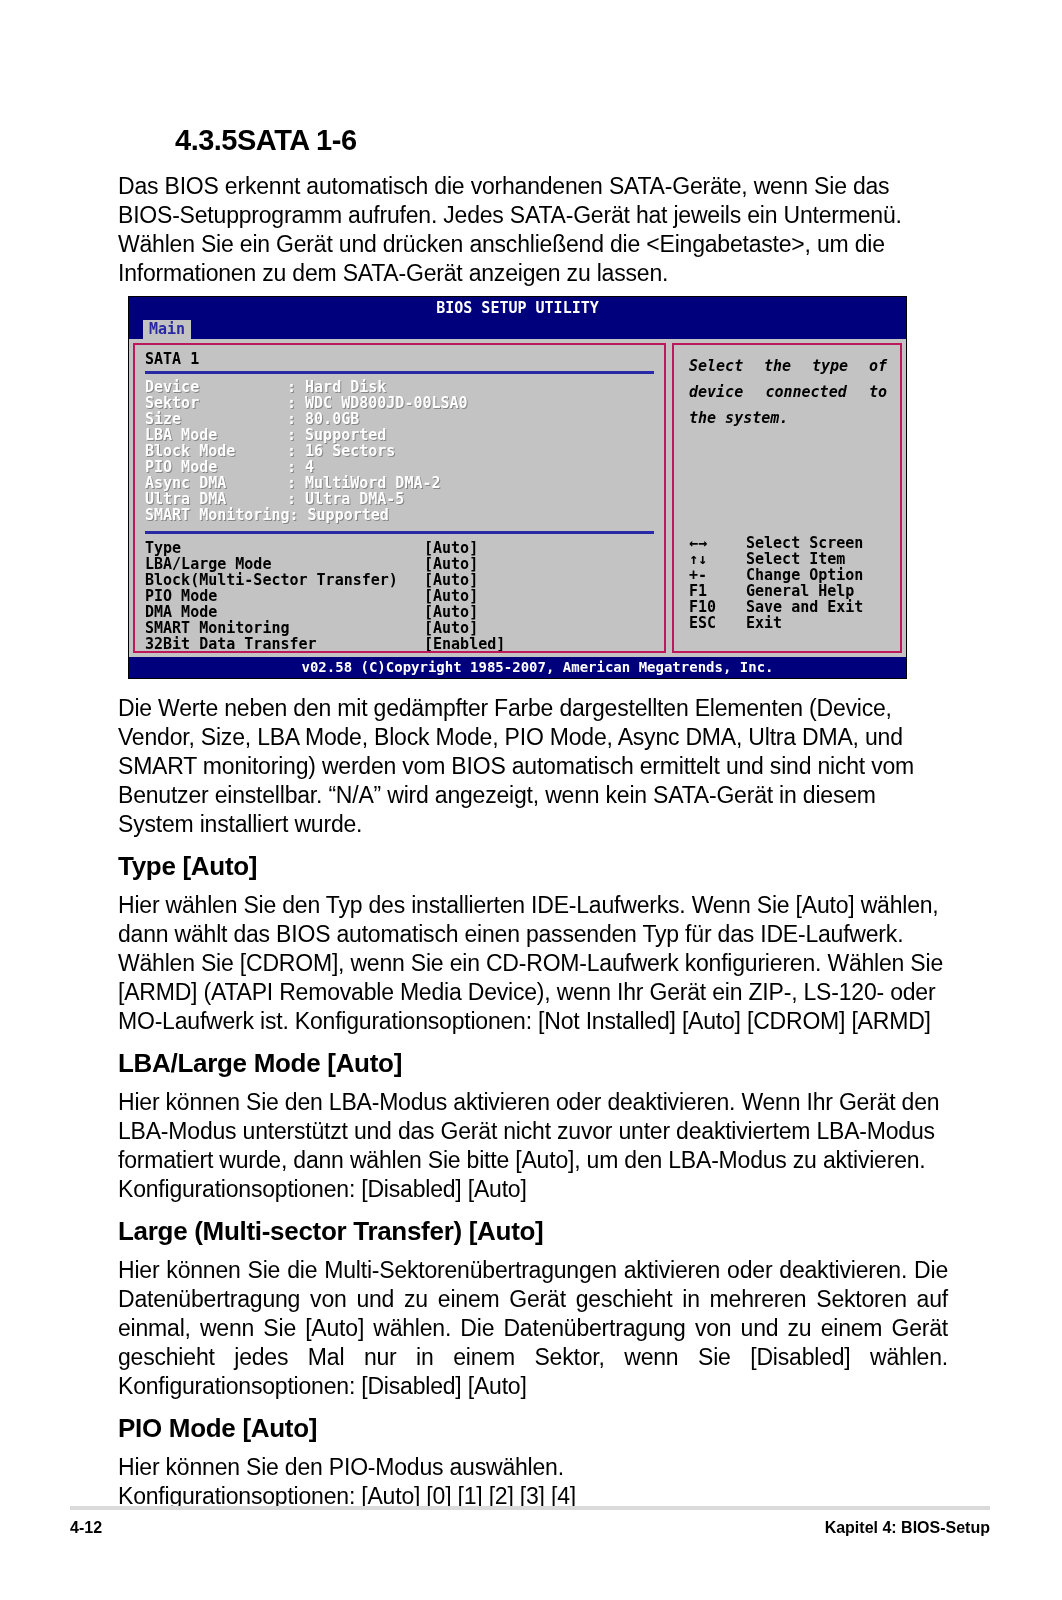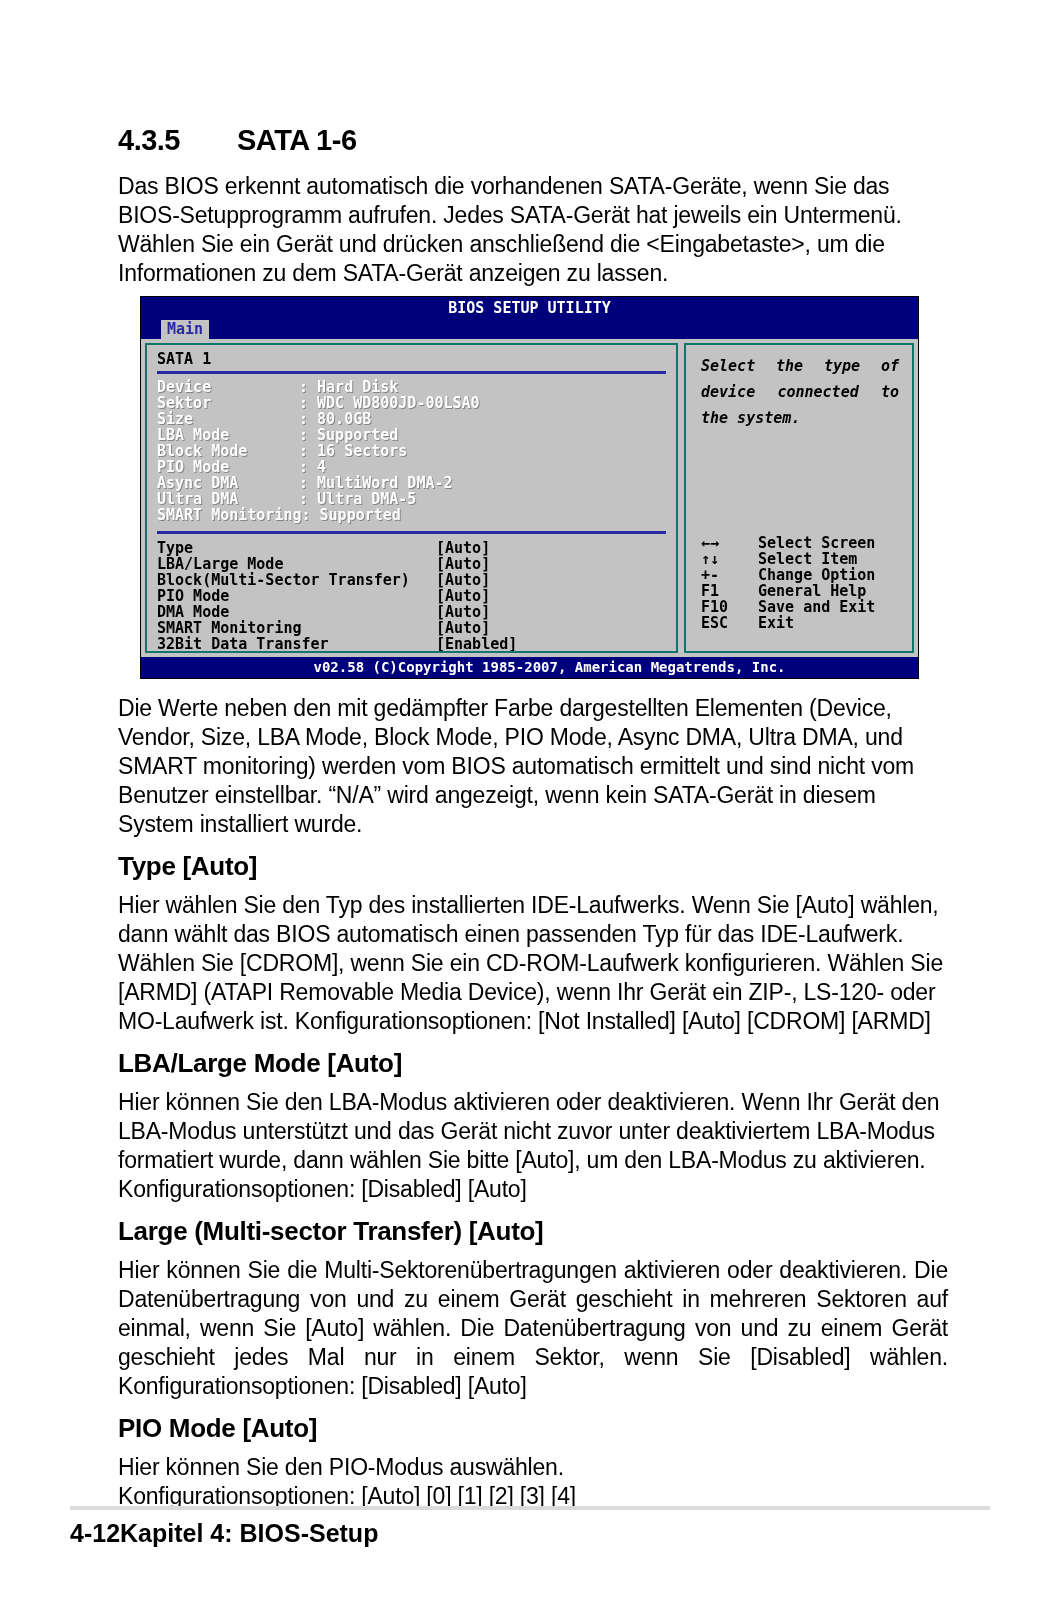--- a/index.html
+++ b/index.html
@@ -4,43 +4,43 @@
 <style>
   * { margin:0; padding:0; box-sizing:border-box; }
   html,body { width:1062px; height:1600px; }
   body {
     background:#ffffff; color:#000; position:relative; overflow:hidden;
     font-family:"Liberation Sans", sans-serif;
   }
   .content { position:absolute; left:118px; top:0; width:830px; }
 
   h1 { margin-top:124px; font-size:29px; font-weight:bold; letter-spacing:-0.5px; }
-  h1 .secnum { display:inline-block; width:119px; }
+  h1 .secnum { display:inline-block; width:119px;text-align:right; }
 
   p.body { font-size:23px; line-height:29px; margin-top:15px; letter-spacing:-0.2px; }
   p.just { text-align:justify; }
   p.tight { margin-top:0; }
   h2 { font-size:26px; font-weight:bold; margin-top:12px; letter-spacing:-0.3px; }
   h2 + p.body { margin-top:9px; }
 
   
   .bios {
-    margin:8px 0 0 22px; width:779px; border:1px solid #000;
+    margin:8px 0 0 10px; width:779px; border:1px solid #000;
     background:#c3c3c3;
     font-family:"DejaVu Sans Mono", monospace; font-weight:bold; font-size:15px;
   }
   .bios-titlebar {
     height:22px; background:#00007d; color:#fff; text-align:center;
     line-height:23px; font-size:15px;
   }
-  .bios-tabrow { height:20px; background:#00007d; padding-left:20px; display:flex; align-items:flex-end; }
+  .bios-tabrow { height:20px; background:#00007d; padding-left:14px; display:flex; align-items:flex-end; }
   .bios-tab { background:#c3c3c3; color:#2929a3; height:19px; line-height:19px; padding:0 6px; }
 
   .bios-content { display:flex; gap:6px; padding:4px; height:318px; }
-  .panel { border:2px solid #0f766e; background:#c3c3c3; overflow:hidden; }
+  .panel { border:2px solid #be185d; background:#c3c3c3; overflow:hidden; }
   .panel-left { width:533px; flex:none; padding:6px 10px; }
   .panel-right { flex:1; padding:8px 13px 8px 15px; display:flex; flex-direction:column; }
 
   .submenu-title { height:17px; line-height:17px; color:#000; }
   .rule { height:3px; background:#2929a3; margin:3px 0 5px; }
   .rule2 { margin-top:8px; margin-bottom:6px; }
 
   .frow { display:flex; height:16px; line-height:16px; color:#fefefe;
           text-shadow:1px 1px 0 #858585; white-space:nowrap; }
   .flabel { min-width:142px; flex:none; }
@@ -53,21 +53,21 @@
   .lkey { width:57px; flex:none; }
 
   .bios-bottombar {
     height:21px; background:#00007d; color:#fff; text-align:center;
     line-height:21px; font-size:14px;padding-left:40px;
   }
 
   
   .footer { position:absolute; left:70px; right:72px; top:1506px; }
   .footer-rule { height:4px; background:#dadada; }
-  .footer-row { display:flex; font-weight:bold; font-size:25px; margin-top:9px; }
+  .footer-row { display:flex; justify-content:space-between; font-weight:bold; font-size:16px; margin-top:9px; }
 </style>
 </head>
 <body>
 
 <div class="content">
 
   <h1>
     <span class="secnum">4.3.5</span><span>SATA 1-6</span>
   </h1>
 

